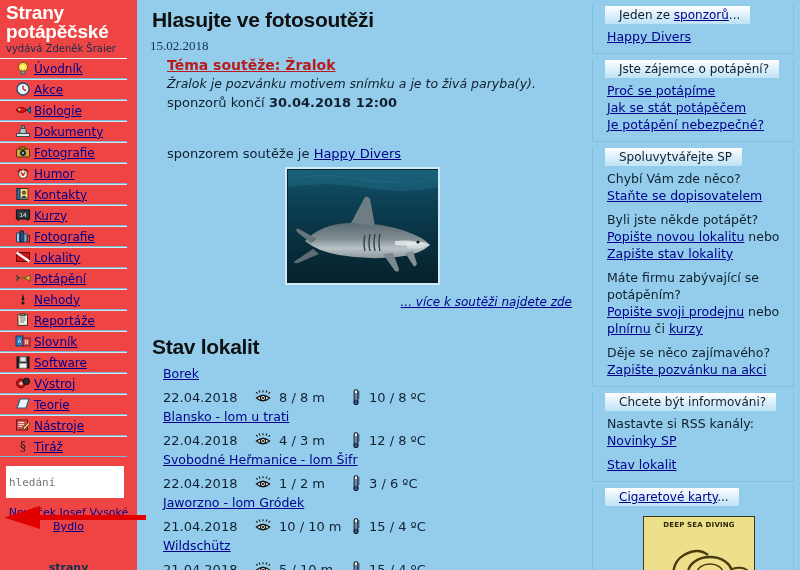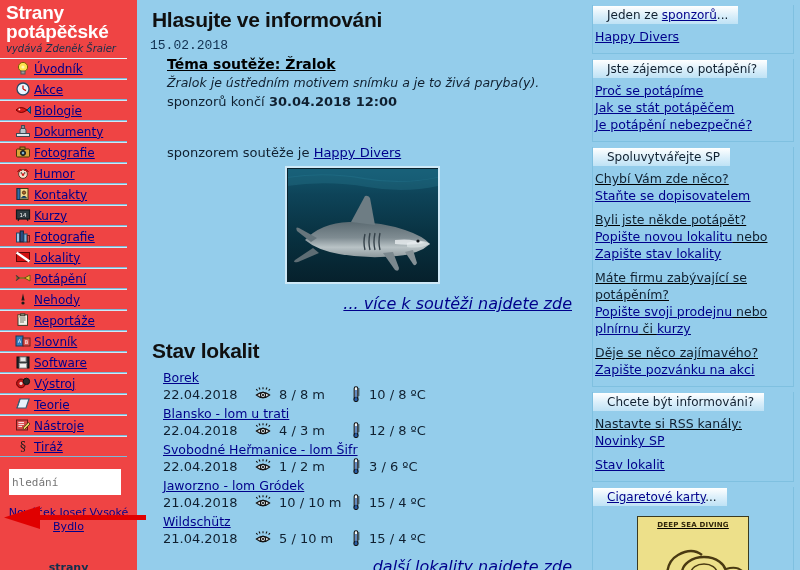--- a/index.html
+++ b/index.html
@@ -29,21 +29,20 @@
     font-weight: bold;
     line-height: 19px;
     padding: 3px 0 0 6px;
     letter-spacing: -0.2px;
   }
   .site-sub {
     color: #10304e;
     font-size: 10px;
     padding: 2px 0 4px 6px;
     font-family: "DejaVu Sans", sans-serif;
-    font-style: italic;
   }
   .navlist { margin: 0; padding: 0; list-style: none; }
   .navitem {
     position: relative;
     height: 21px;
     border-top: 1px solid #cfe9f7;
     border-bottom: 1px solid #7cb9d8;
     display: flex;
     align-items: center;
     padding-left: 15px;
@@ -60,21 +59,21 @@
   }
   .navitem a {
     font-size: 12px;
     color: #00008b;
     font-family: "DejaVu Sans", sans-serif;
     white-space: nowrap;
   }
   .searchwrap { padding: 8px 10px 0 5px; }
   #search-input {
     width: 120px; height: 34px;
-    border: 4px solid #ef4444;
+    border: 1px solid #ef4444;
     background: #ffffff;
     font-family: "DejaVu Sans Mono", monospace;
     font-size: 11px;
     color: #333;
     padding: 0 3px;
   }
   .userblock {
     text-align: center;
     font-size: 11px;
     color: #10304e;
@@ -102,26 +101,26 @@
     font-size: 21px; font-weight: bold;
     color: #101010;
     padding: 8px 0 4px 7px;
     letter-spacing: -0.3px;
   }
   .h1.second { padding-top: 26px; }
   .h1.third { padding-top: 18px; }
   .pubdate {
     font-size: 13px; color: #103050;
     padding: 2px 0 2px 5px;
-    font-family: Liberation Mono, monospace;
+    font-family: Liberation Serif, serif;
   }
   .indent { padding-left: 22px; }
   .topic-link {
     font-size: 14px; font-weight: bold;
-    color: #000000;
+    color: #b91c1c;
     font-family: "DejaVu Sans", sans-serif;
   }
   .topic-desc {
     font-size: 12.5px; font-style: italic;
     color: #102030;
     padding-top: 2px;
     font-family: "DejaVu Sans", sans-serif;
   }
   .vote-line {
     font-size: 13px; color: #102030;
@@ -143,33 +142,34 @@
     position: relative;
     overflow: hidden;
     background: #0b2b3c;
   }
   .morelink {
     text-align: right;
     padding: 6px 8px 0 0;
     font-size: 12px;
     font-style: italic;
   }
-  .morelink a { font-style: italic; font-size: 16px; font-family: "DejaVu Sans", sans-serif; }
+  .morelink a { font-style: italic; font-size: 12px; font-family: "DejaVu Sans", sans-serif; }
 
   
   .loc { padding-left: 18px; padding-top: 3px; }
   .loc-name {
     font-size: 12.5px;
     font-family: "DejaVu Sans", sans-serif;
   }
   .loc-data {
     display: flex; align-items: center;
     font-size: 13px; color: #102030;
     font-family: "DejaVu Sans", sans-serif;
     height: 18px;
+    margin-top: 7px;
   }
   .loc-date { width: 92px; }
   .eye-ico { width: 24px; flex: 0 0 24px; display:flex; align-items:center; }
   .vis { width: 72px; }
   .thermo-ico { width: 18px; flex: 0 0 18px; display:flex; align-items:center; }
   .temp { }
 
   #red-arrow {
     position: absolute;
     left: 0px; top: 505px;
@@ -179,22 +179,21 @@
   
   #rightbar {
     position: absolute; left: 588px; top: 0;
     width: 212px; height: 570px;
   }
   .rbox {
     position: relative;
     margin: 5px 6px 0 4px;
     border: 1px solid #7fc0e0;
     border-top: none;
-    padding: 0 0 8px 0;
-    text-decoration: underline;
+    padding: 0 0 8px 12px;
   }
   .rbox-title {
     position: relative;
     display: inline-block;
     margin-top: -1px;
     background: linear-gradient(to bottom, #ffffff 0%, #d9eefa 55%, #bfe2f5 100%);
     font-size: 12px;
     color: #102030;
     padding: 2px 10px 2px 14px;
     font-family: "DejaVu Sans", sans-serif;
@@ -407,26 +406,26 @@
     </div>
 
     <div class="footbrand">
       <div>strany</div>
 
     </div>
   </div>
 
   <div id="main">
 
-    <div class="h1">Hlasujte ve informováni</div>
+    <div class="h1">Hlasujte ve fotosoutěži</div>
     <div class="pubdate">15.02.2018</div>
 
     <div class="indent">
       <a href="#" class="topic-link">Téma soutěže: Žralok</a>
-      <div class="topic-desc">Žralok je ústředním motivem snímku a je to živá paryba(y).</div>
+      <div class="topic-desc">Žralok je pozvánku motivem snímku a je to živá paryba(y).</div>
       <div class="vote-line">
         <span>sponzorů končí</span>
         <b>30.04.2018 12:00</b>
       </div>
       <div class="sponsor-line">
         <span>sponzorem soutěže je</span>
         <a href="#">Happy Divers</a>
       </div>
     </div>
 

